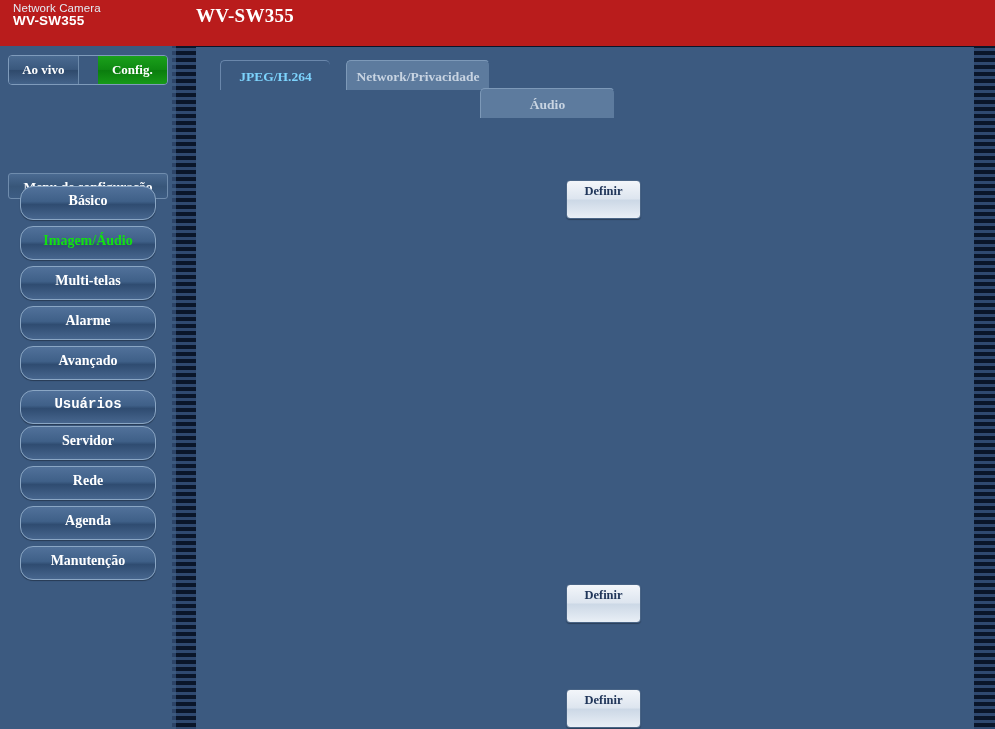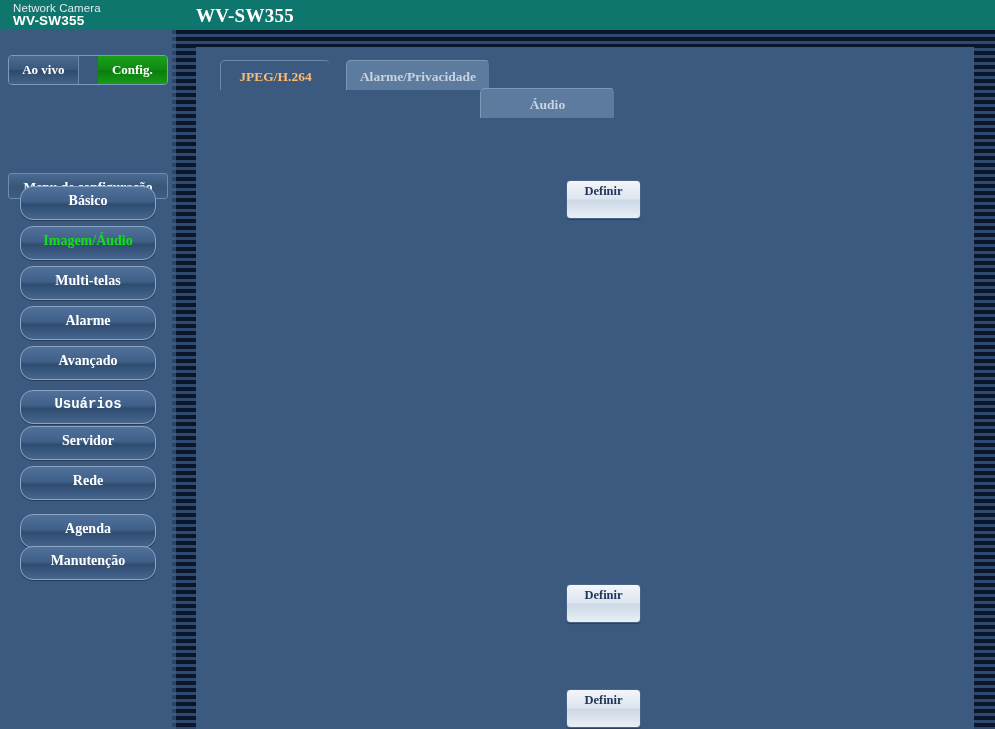--- a/index.html
+++ b/index.html
@@ -12,22 +12,22 @@
     background: #3c5a80;
     font-family: "Liberation Serif", serif;
     color: #ffffff;
     position: relative;
   }
 
   
   #header {
     position: absolute;
     left: 0; top: 0;
-    width: 995px; height: 30px;
-    background: #0f766e;
+    width: 995px; height: 46px;
+    background: #b91c1c;
     z-index: 30;
   }
   #brand-block {
     position: absolute;
     left: 13px; top: 2px;
     line-height: 1.05;
   }
   #brand-small {
     font-family: "Liberation Sans", sans-serif;
     font-size: 11.5px;
@@ -137,21 +137,21 @@
     font-family: "Liberation Serif", serif;
     font-size: 13.5px;
     font-weight: bold;
     text-align: center;
     line-height: 31px;
     cursor: pointer;
     box-sizing: border-box;
   }
   .tab.active {
     background: #3c5a80;
-    color: #fdba74;
+    color: #7dd3fc;
     border-top: 1px solid #6a87ab;
     border-left: 1px solid #6a87ab;
     border-right: 1px solid #2a4straight;
   }
   .tab.inactive {
     background: #5b7persist;
     background: #5d7b9e;
     color: #c8d4e2;
     border-top: 1px solid #7d99b8;
     border-left: 1px solid #7d99b8;
@@ -417,28 +417,28 @@
 
   <div id="menu-list">
       <div class="menu-btn" style="top: 156px;"><span>Básico</span></div>
       <div class="menu-btn selected" style="top: 196px; color: rgb(18, 224, 18);"><span>Imagem/Áudio</span></div>
       <div class="menu-btn" style="top: 236px;"><span>Multi-telas</span></div>
       <div class="menu-btn" style="top: 276px;"><span>Alarme</span></div>
       <div class="menu-btn" style="top: 316px; text-align: center;"><span>Avançado</span></div>
       <div class="menu-btn" style="top: 360px; font-family: Liberation Mono, monospace;"><span>Usuários</span></div>
       <div class="menu-btn" style="top: 396px;"><span>Servidor</span></div>
       <div class="menu-btn" style="top: 436px;"><span>Rede</span></div>
-      <div class="menu-btn" style="top: 476px; margin-top: 8px;"><span>Agenda</span></div>
+      <div class="menu-btn" style="top: 476px;"><span>Agenda</span></div>
       <div class="menu-btn" style="top: 516px;"><span>Manutenção</span></div>
     </div>
 </div>
 
 <div id="tabbar">
     <div class="tab active" id="tab-0">JPEG/H.264</div>
-    <div class="tab inactive" id="tab-1">Alarme/Privacidade</div>
+    <div class="tab inactive" id="tab-1">Network/Privacidade</div>
     <div class="tab inactive" id="tab-2">Áudio</div>
   </div>
 
 <table class="sec-table" id="tbl-aspect" style="left:237px; top:128px; width:731px;">
   <tbody>
       <tr>
     <td class="lbl" style="width:264px;">Formato da imagem</td>
     <td class="val">
       <span class="sel sel-w-ratio">
         <span class="sel-txt">4:3</span>

